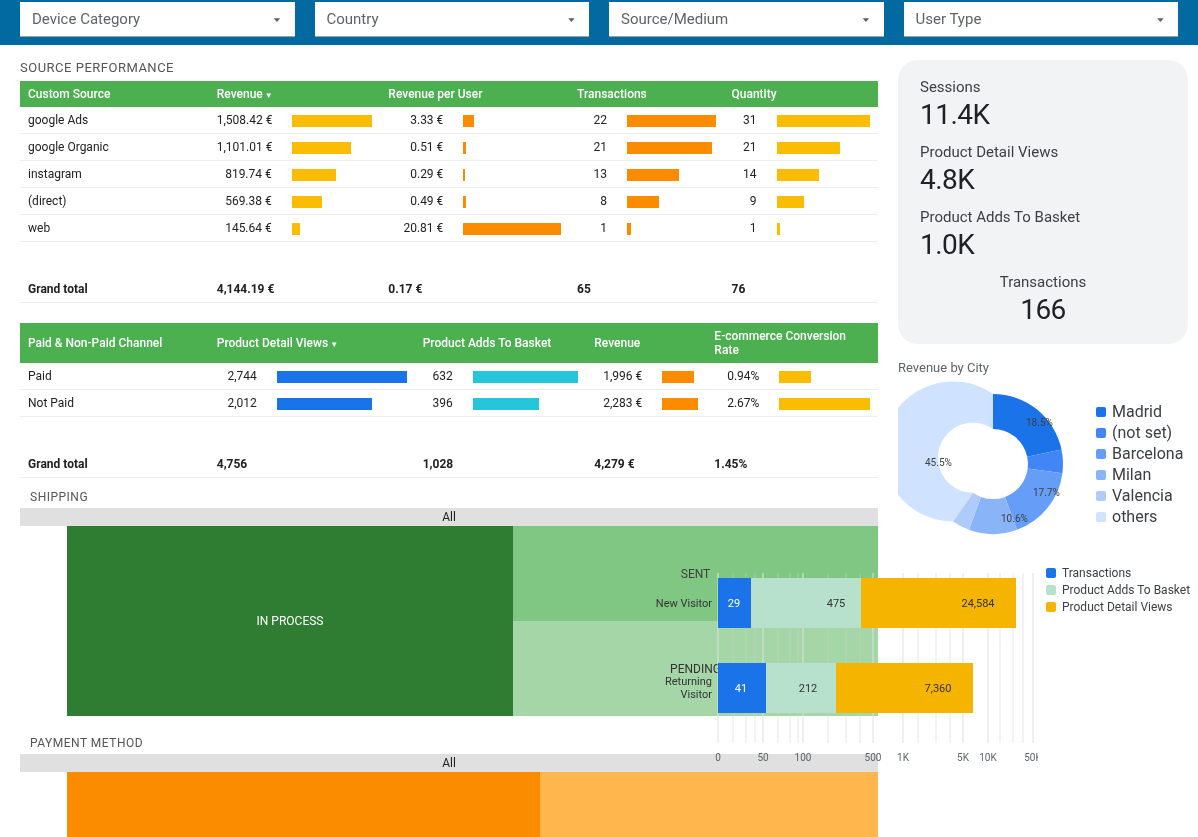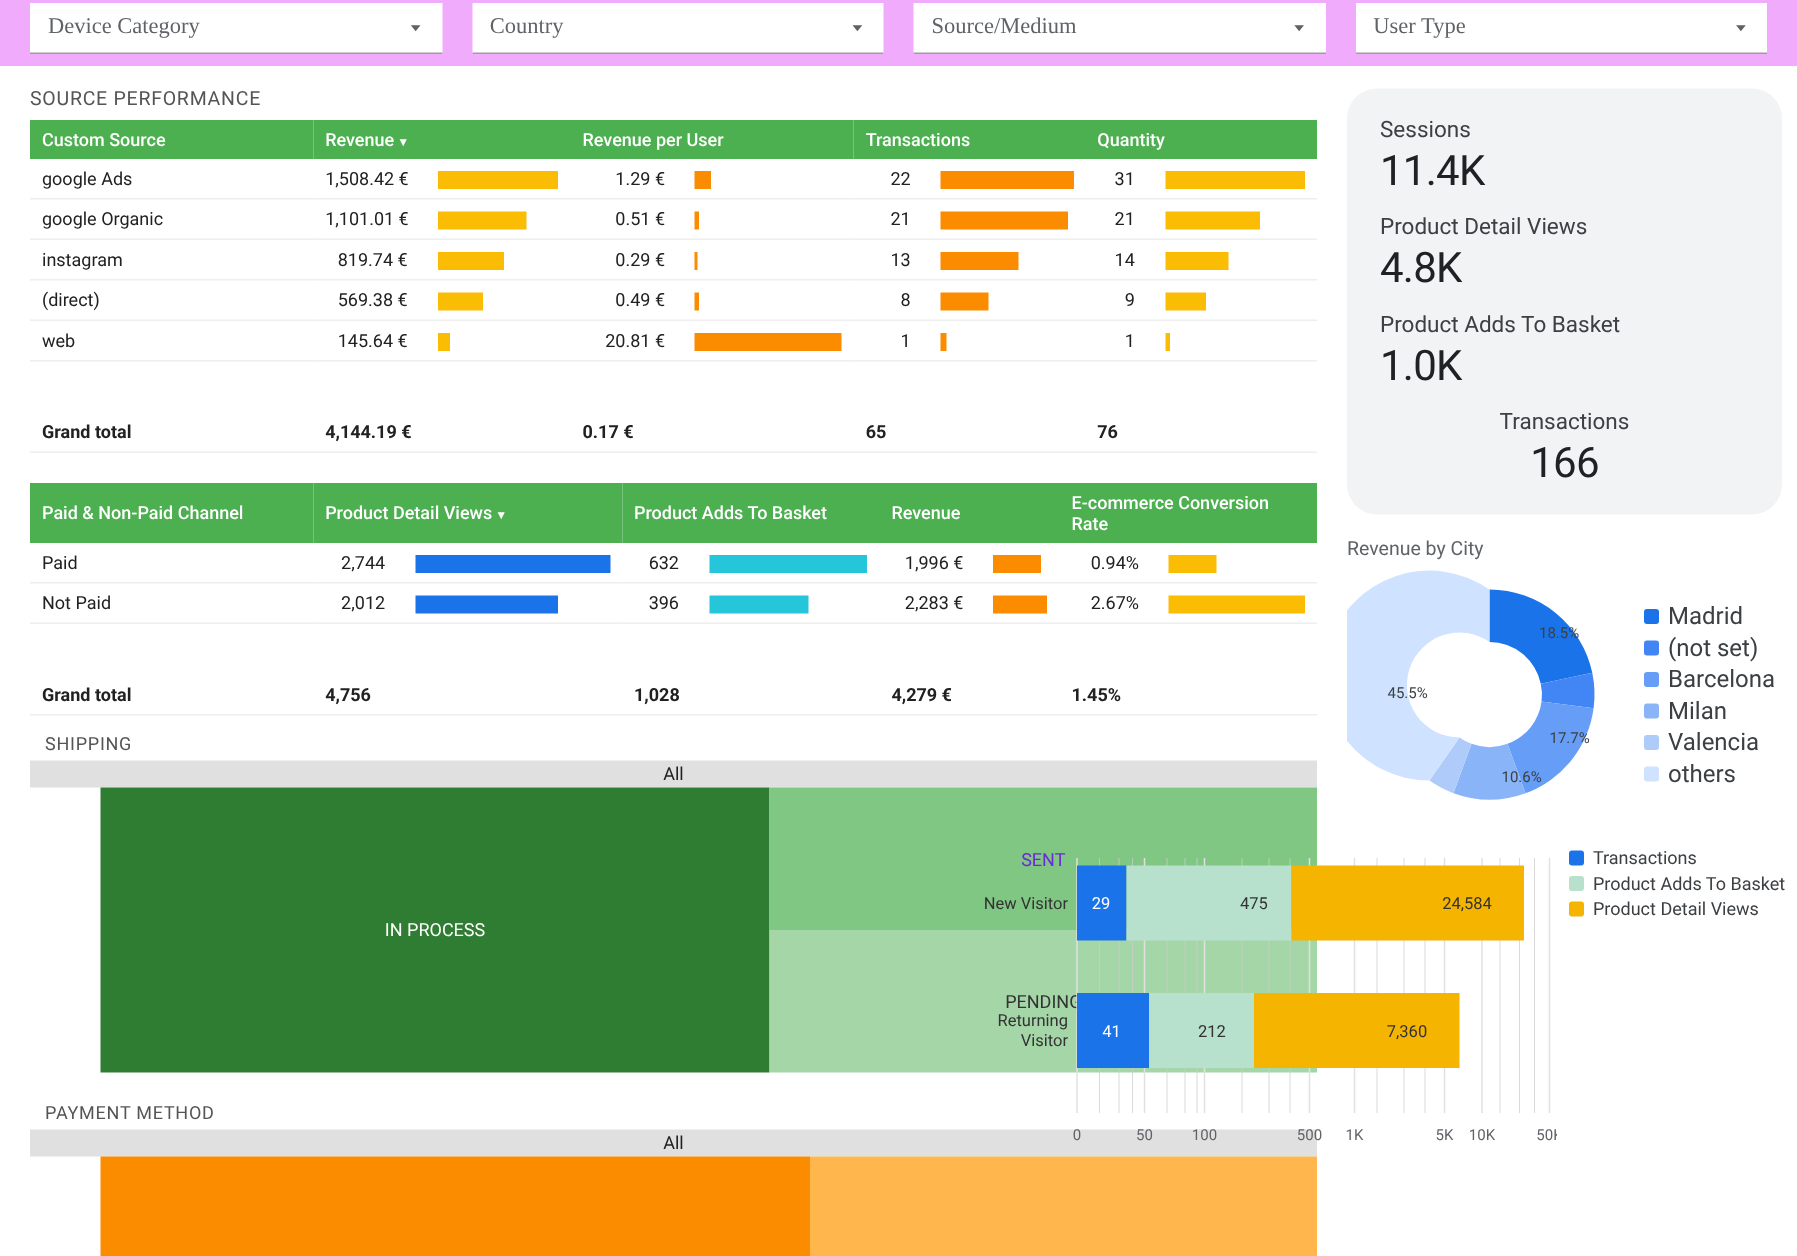--- a/index.html
+++ b/index.html
@@ -7,22 +7,21 @@
     font-family: Roboto, Arial, sans-serif;
     background: #fff;
     color: #212121;
     font-size: 13px;
     width: 1198px;
   }
   .filters-row {
     display: flex;
     gap: 20px;
     padding: 0 20px 8px 20px;
-    background: #f0abfc;
-    font-family: Liberation Serif, serif;
+    background: #0369a1;
   }
   .filter-select {
     flex: 1;
     background: #fff;
     border-bottom: 1px solid #9e9e9e;
     padding: 8px 12px;
     display: flex;
     justify-content: space-between;
     align-items: center;
     cursor: pointer;
@@ -151,21 +150,21 @@
             <td>
               <div class="cell-with-bar">
                 <span class="cell-value" style="min-width:55px">1,508.42 €</span>
                 <div class="bar-container">
                   <div class="bar" style="width:100%;background:#fbbc04"></div>
                 </div>
               </div>
             </td>
             <td>
               <div class="cell-with-bar">
-                <span class="cell-value" style="min-width:55px">1.29 €</span>
+                <span class="cell-value" style="min-width:55px">3.33 €</span>
                 <div class="bar-container">
                   <div class="bar" style="width:11.004324843825085%;background:#fb8c00"></div>
                 </div>
               </div>
             </td>
             <td>
               <div class="cell-with-bar">
                 <span class="cell-value" style="min-width:30px">22</span>
                 <div class="bar-container">
                   <div class="bar" style="width:100%;background:#fb8c00"></div>
@@ -428,21 +427,21 @@
       </tbody>
     </table>
 
     <div class="bottom-row">
       <div class="treemap-block">
         <div class="treemap-title">SHIPPING</div>
         <div class="treemap-all">All</div>
         <div class="treemap-body">
           <div class="tm-left" style="background:#2e7d32">IN PROCESS</div>
           <div class="tm-right-col">
-            <div class="tm-cell" style="background:#81c784;color:#6d28d9">SENT</div>
+            <div class="tm-cell" style="background:#81c784;color:#404040">SENT</div>
             <div class="tm-cell" style="background:#a5d6a7;color:#333">PENDING</div>
           </div>
         </div>
       </div>
 
       <div class="treemap-block">
         <div class="treemap-title">PAYMENT METHOD</div>
         <div class="treemap-all">All</div>
         <div class="treemap-body">
           <div class="tm-left" style="background:#fb8c00;flex:1.4">TPV</div>

